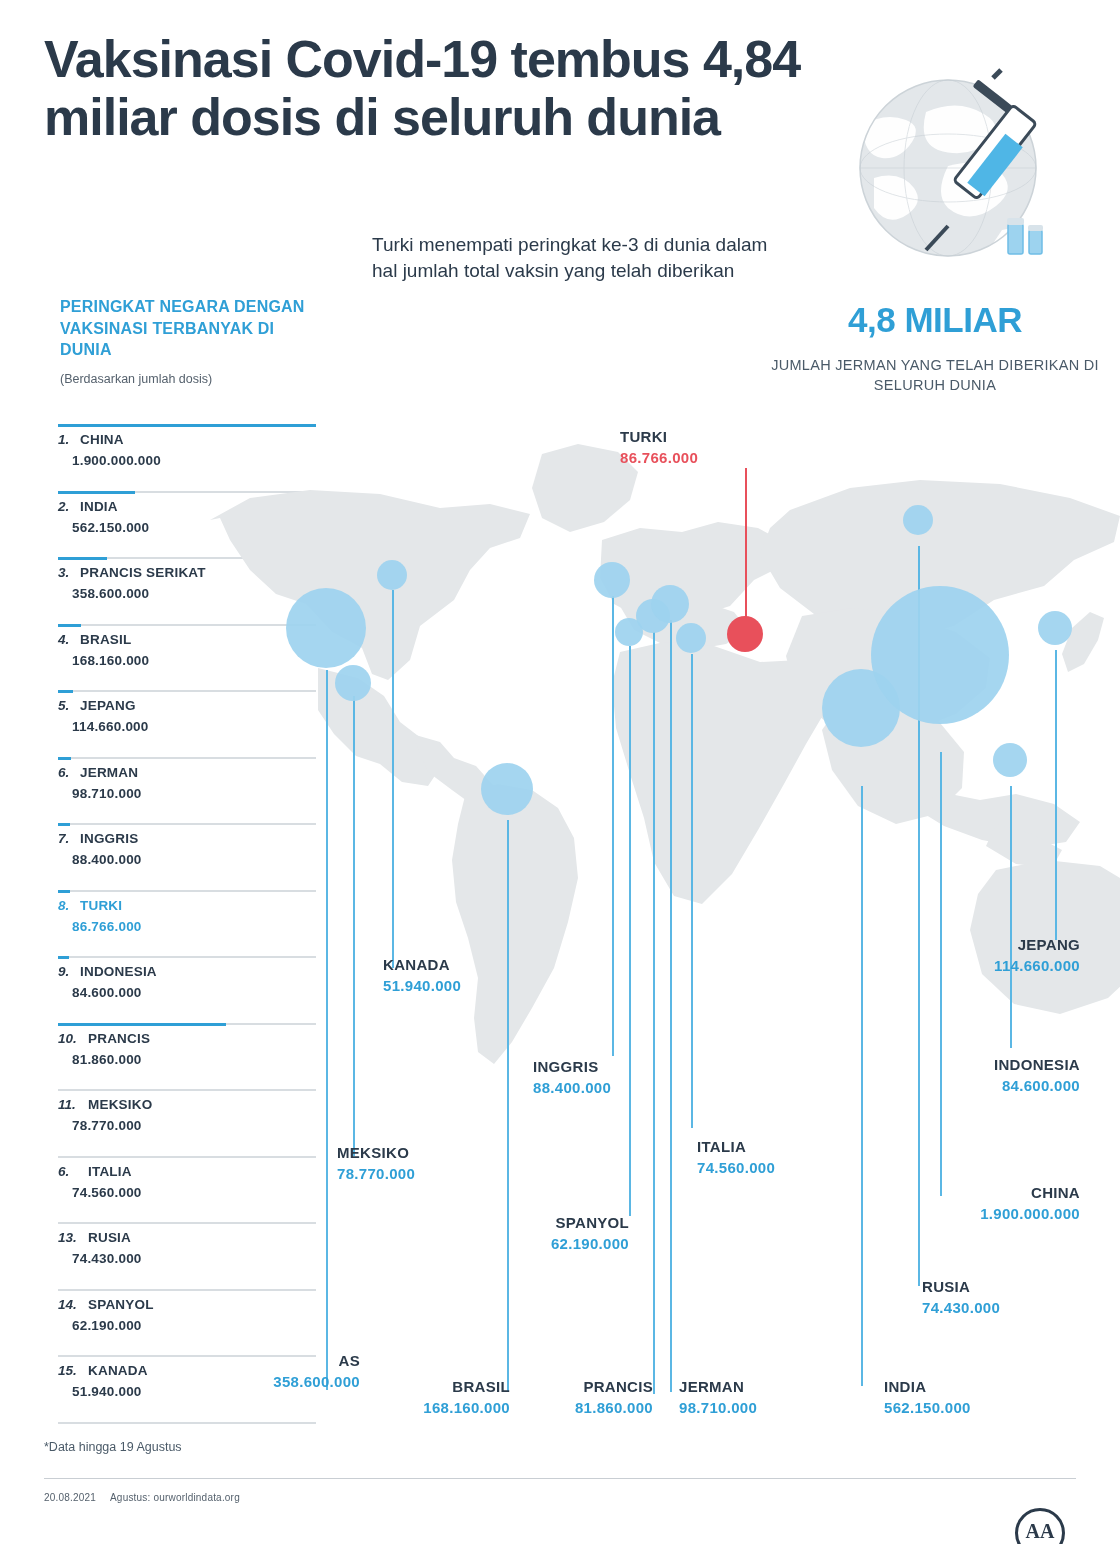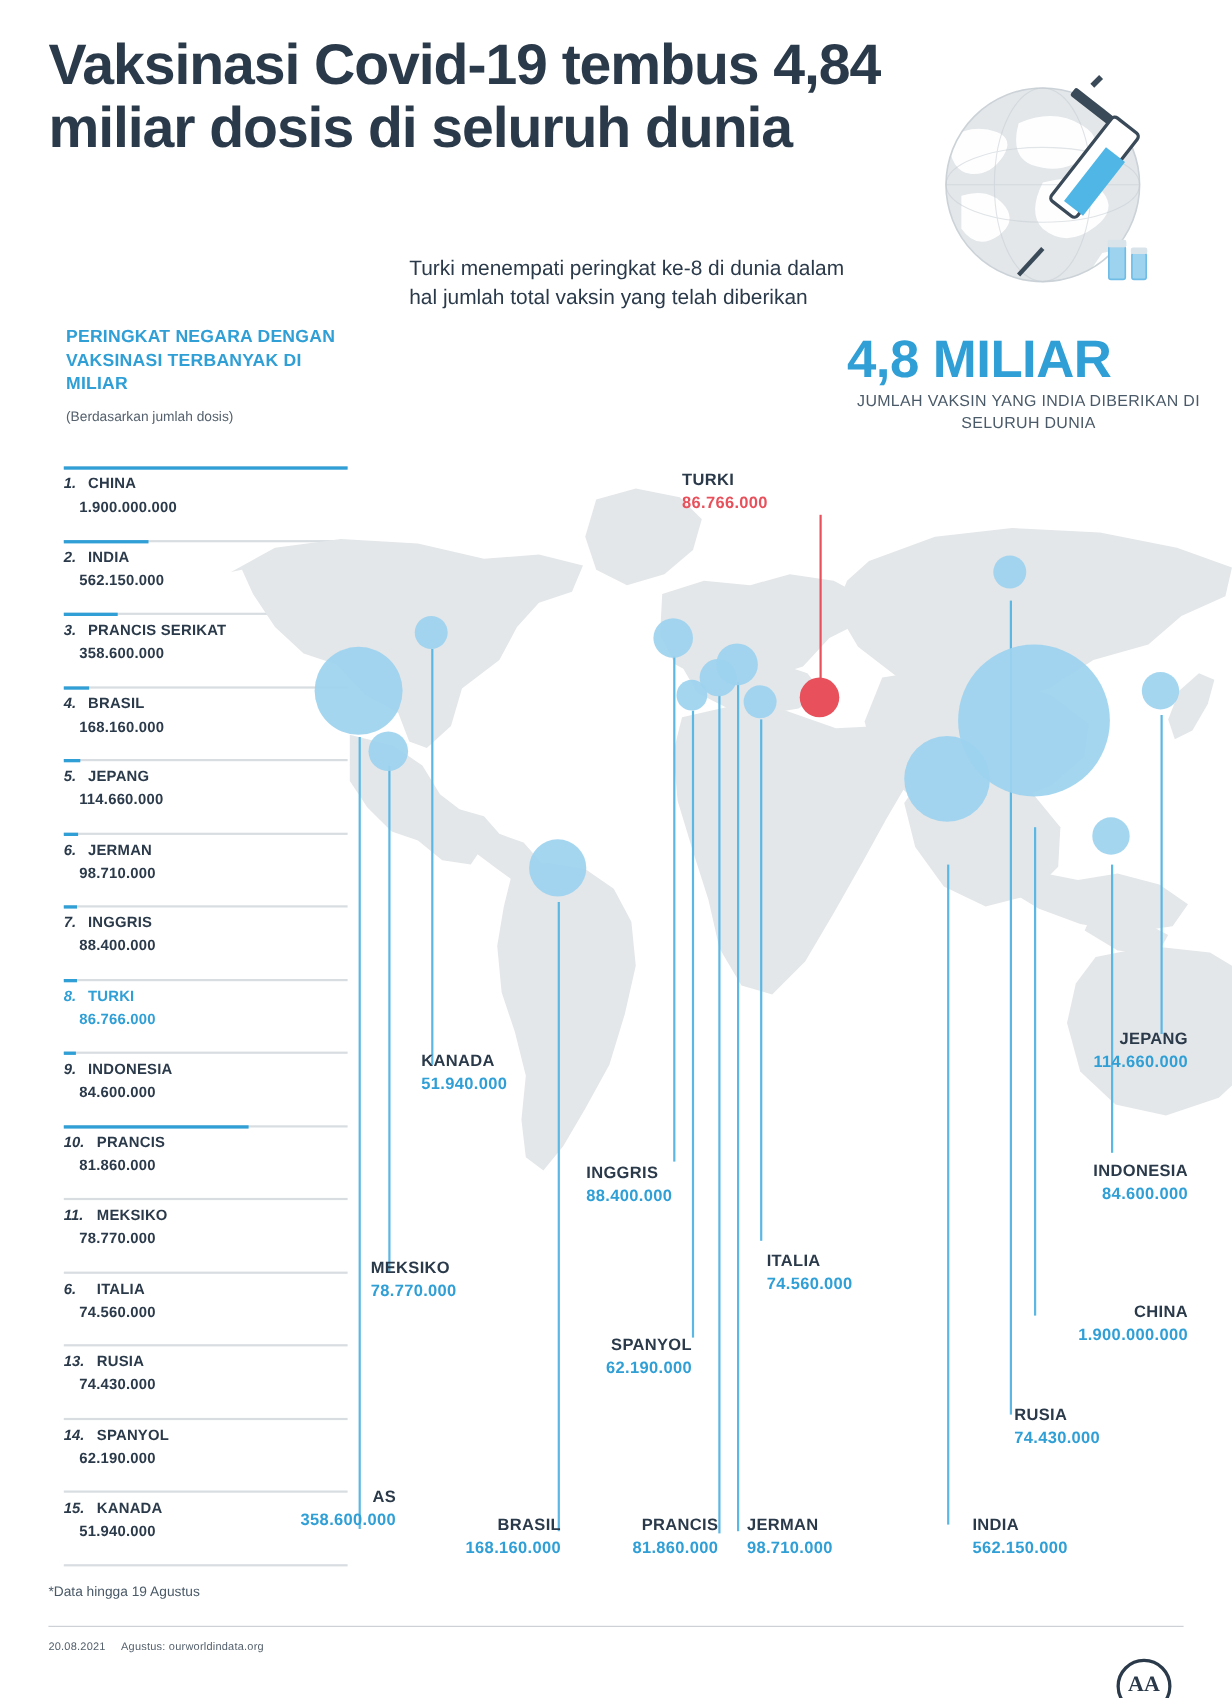--- a/index.html
+++ b/index.html
@@ -20,22 +20,22 @@
     color:#2b3a4a;letter-spacing:-1px;
   }
   .subtitle{
     position:absolute;left:372px;top:232px;width:420px;
     font-size:19px;line-height:1.35;color:#2b3a4a;
   }
 
   
   .globe-wrap{position:absolute;left:830px;top:48px;width:250px;height:230px;}
   .big-number{
-    position:absolute;left:770px;top:300px;width:330px;text-align:left;
-    font-size:48px;font-weight:bold;color:#2f9fd6;letter-spacing:-0.5px;
+    position:absolute;left:770px;top:300px;width:330px;text-align:center;
+    font-size:35px;font-weight:bold;color:#2f9fd6;letter-spacing:-0.5px;
   }
   .big-number-sub{
     position:absolute;left:770px;top:356px;width:330px;text-align:center;
     font-size:14.5px;line-height:1.35;color:#4a5a68;letter-spacing:0.3px;
   }
 
   
   .rank-head{
     position:absolute;left:60px;top:296px;width:250px;
     font-size:16px;font-weight:bold;color:#2f9fd6;line-height:1.35;
@@ -101,21 +101,21 @@
     font-size:20px;font-weight:bold;color:#2b3a4a;font-family:"Liberation Serif",serif;
   }
   .aa-logo .nm{font-size:7.5px;font-weight:bold;color:#2b3a4a;margin-top:3px;letter-spacing:.6px;}
 </style>
 </head>
 <body>
 
 <div class="page">
 
   <div class="title">Vaksinasi Covid-19 tembus 4,84 miliar dosis di seluruh dunia</div>
-  <div class="subtitle">Turki menempati peringkat ke-8 di dunia dalam hal jumlah total vaksin yang telah diberikan</div>
+  <div class="subtitle">Turki menempati peringkat ke-3 di dunia dalam hal jumlah total vaksin yang telah diberikan</div>
 
   <div class="globe-wrap">
     <svg width="250" height="230" viewBox="0 0 250 230">
       <defs>
         <clipPath id="gclip">
             <circle cx="118" cy="120" r="88"></circle>
           </clipPath>
       </defs>
       <circle cx="118" cy="120" r="88" fill="#e3e7ea"></circle>
       <g clip-path="url(#gclip)" fill="#ffffff" opacity="0.95">
@@ -143,23 +143,23 @@
       <g>
         <rect x="178" y="176" width="15" height="30" rx="2" fill="#9dd3ef" stroke="#6fbde6" stroke-width="1.5"></rect>
         <rect x="177" y="170" width="17" height="7" rx="2" fill="#d8e3ea"></rect>
         <rect x="199" y="182" width="13" height="24" rx="2" fill="#9dd3ef" stroke="#6fbde6" stroke-width="1.5"></rect>
         <rect x="198" y="177" width="15" height="6" rx="2" fill="#d8e3ea"></rect>
       </g>
     </svg>
   </div>
 
   <div class="big-number">4,8 MILIAR</div>
-  <div class="big-number-sub">JUMLAH VAKSIN YANG INDIA DIBERIKAN DI SELURUH DUNIA</div>
-
-  <div class="rank-head">PERINGKAT NEGARA DENGAN VAKSINASI TERBANYAK DI MILIAR</div>
+  <div class="big-number-sub">JUMLAH JERMAN YANG TELAH DIBERIKAN DI SELURUH DUNIA</div>
+
+  <div class="rank-head">PERINGKAT NEGARA DENGAN VAKSINASI TERBANYAK DI DUNIA</div>
   <div class="rank-sub">(Berdasarkan jumlah dosis)</div>
 
   <div class="rank-list">
     <div class="rank-item">
         <div class="line"></div>
         <div class="bar" style="width:100%"></div>
         <div class="idx">1.</div>
         <div class="name" style="left:22px">CHINA</div>
         <div class="val">1.900.000.000</div>
       </div>

